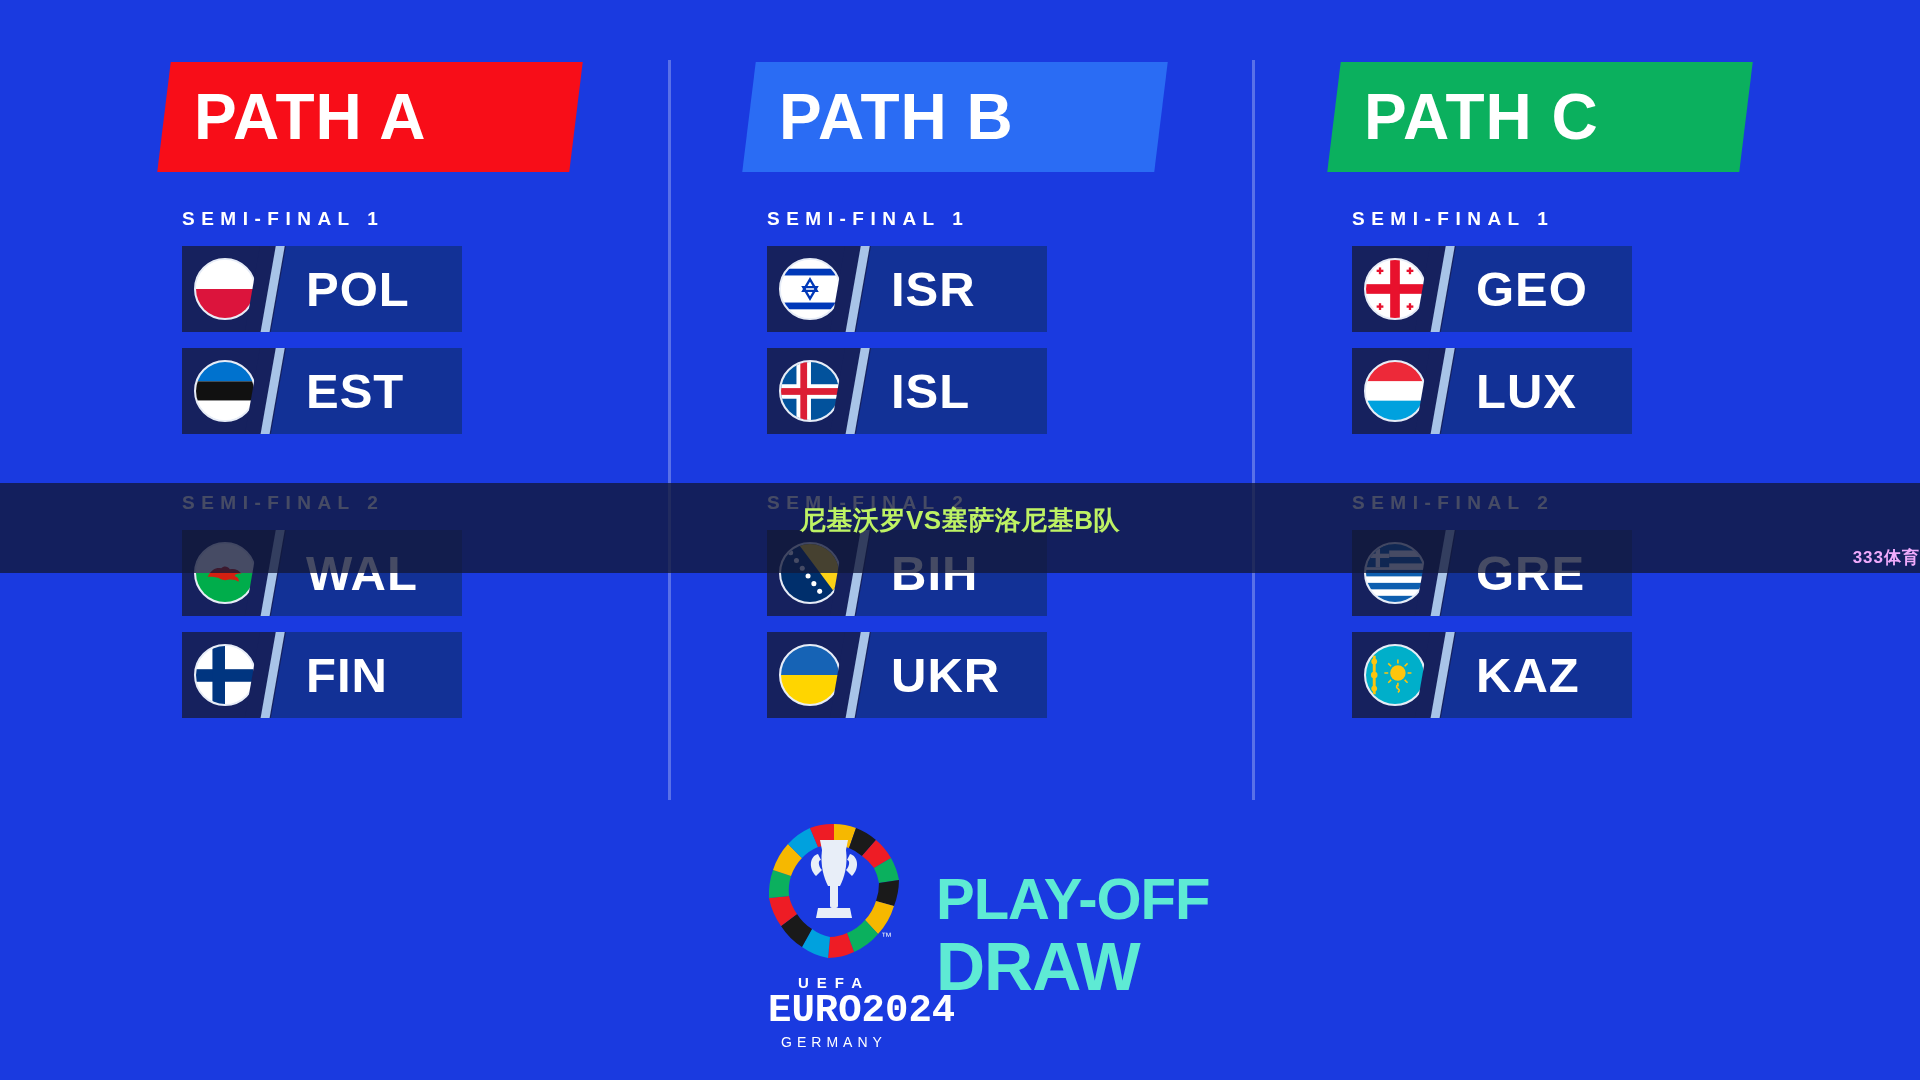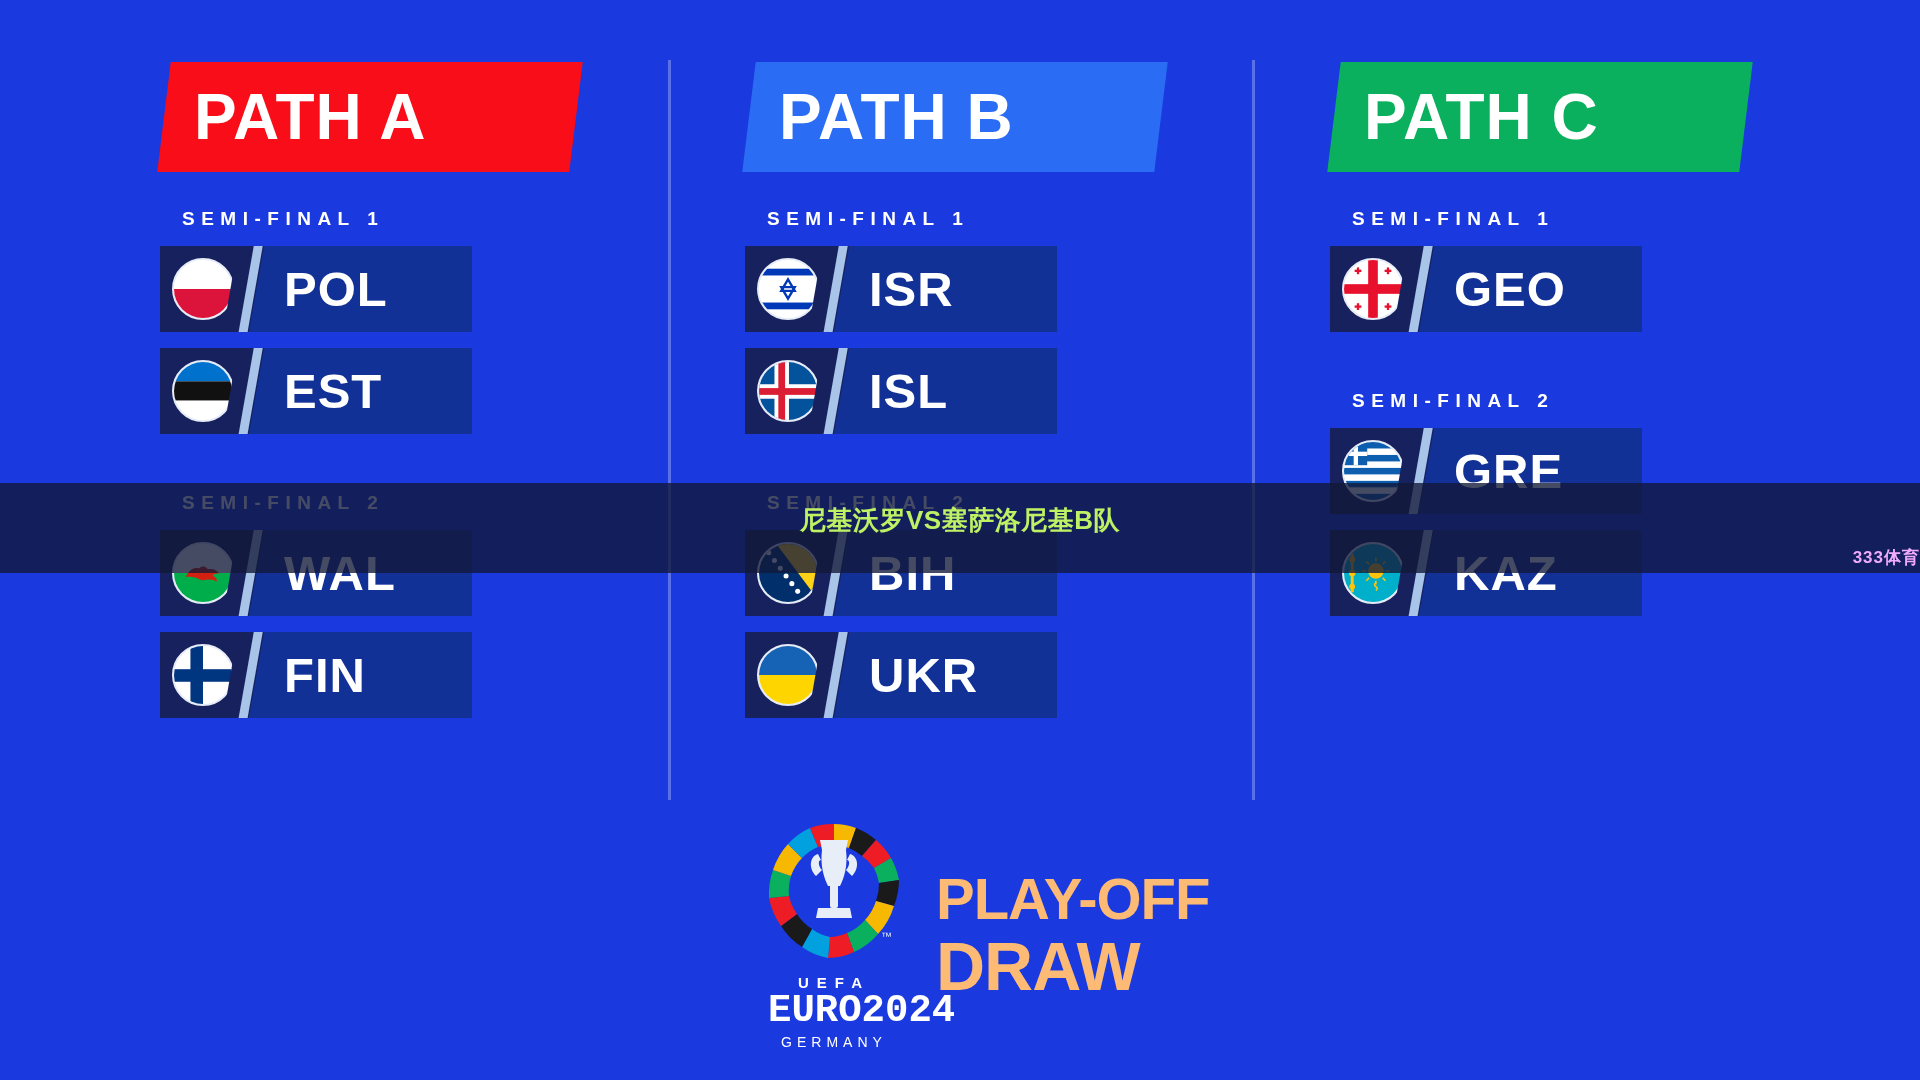--- a/index.html
+++ b/index.html
@@ -70,21 +70,22 @@
     font-size: 19px;
     font-weight: 700;
     color: #FFFFFF;
     letter-spacing: 6.5px;
   }
   .sf-label.second { margin-top: 58px; }
 
   .team-row {
     position: relative;
     margin-top: 16px;
-    width: 312px;
+    margin-left: 22px;
+    width: 280px;
     height: 86px;
     background: #123196;
     display: flex;
     align-items: center;
     overflow: hidden;
   }
 
   .flag-cell {
     width: 86px; height: 86px;
     background: #16215E;
@@ -179,21 +180,21 @@
     font-size: 15px; font-weight: 700; letter-spacing: 8px;
     text-align: center;
   }
   #euro-text {
     font-size: 39px; font-weight: 900; letter-spacing: 0px; line-height: 1.05; font-family: Liberation Mono, monospace;
   }
   #germany-text {
     font-size: 14px; font-weight: 500; letter-spacing: 5px; margin-top: 2px;
   }
   #playoff-draw {
-    color: #fdba74;
+    color: #5eead4;
     line-height: 0.96;
   }
   #playoff-line1 { font-size: 58px; font-weight: 900; letter-spacing: -1px; }
   #playoff-line2 { font-size: 68px; font-weight: 900; letter-spacing: -1px; margin-top: 8px; }
 </style>
 </head>
 <body>
 
 <div id="stage">
 
@@ -408,20 +409,34 @@
                 <rect x="44.3" y="44.7" width="2.4" height="7"></rect>
             </g>
           </svg>
         </span>
       </div>
       <div class="slash-bg"></div>
       <div class="slash"></div>
       <span class="team-code">GEO</span>
     </div>
 
+    <div class="team-row">
+      <div class="flag-cell">
+        <span class="flag">
+          <svg viewBox="0 0 60 60">
+              <rect width="60" height="20" fill="#ED2939"></rect>
+              <rect y="20" width="60" height="20" fill="#FFFFFF"></rect>
+              <rect y="40" width="60" height="20" fill="#00A1DE"></rect>
+            </svg>
+        </span>
+      </div>
+      <div class="slash-bg"></div>
+      <div class="slash"></div>
+      <span class="team-code">LUX</span>
+    </div>
 
     <div class="sf-label second">SEMI-FINAL 2</div>
 
     <div class="team-row">
       <div class="flag-cell">
         <span class="flag">
           <svg viewBox="0 0 60 60">
               <rect width="60" height="60" fill="#FFFFFF"></rect>
             <g fill="#0D5EAF">
               <rect y="0" width="60" height="6.7"></rect>

